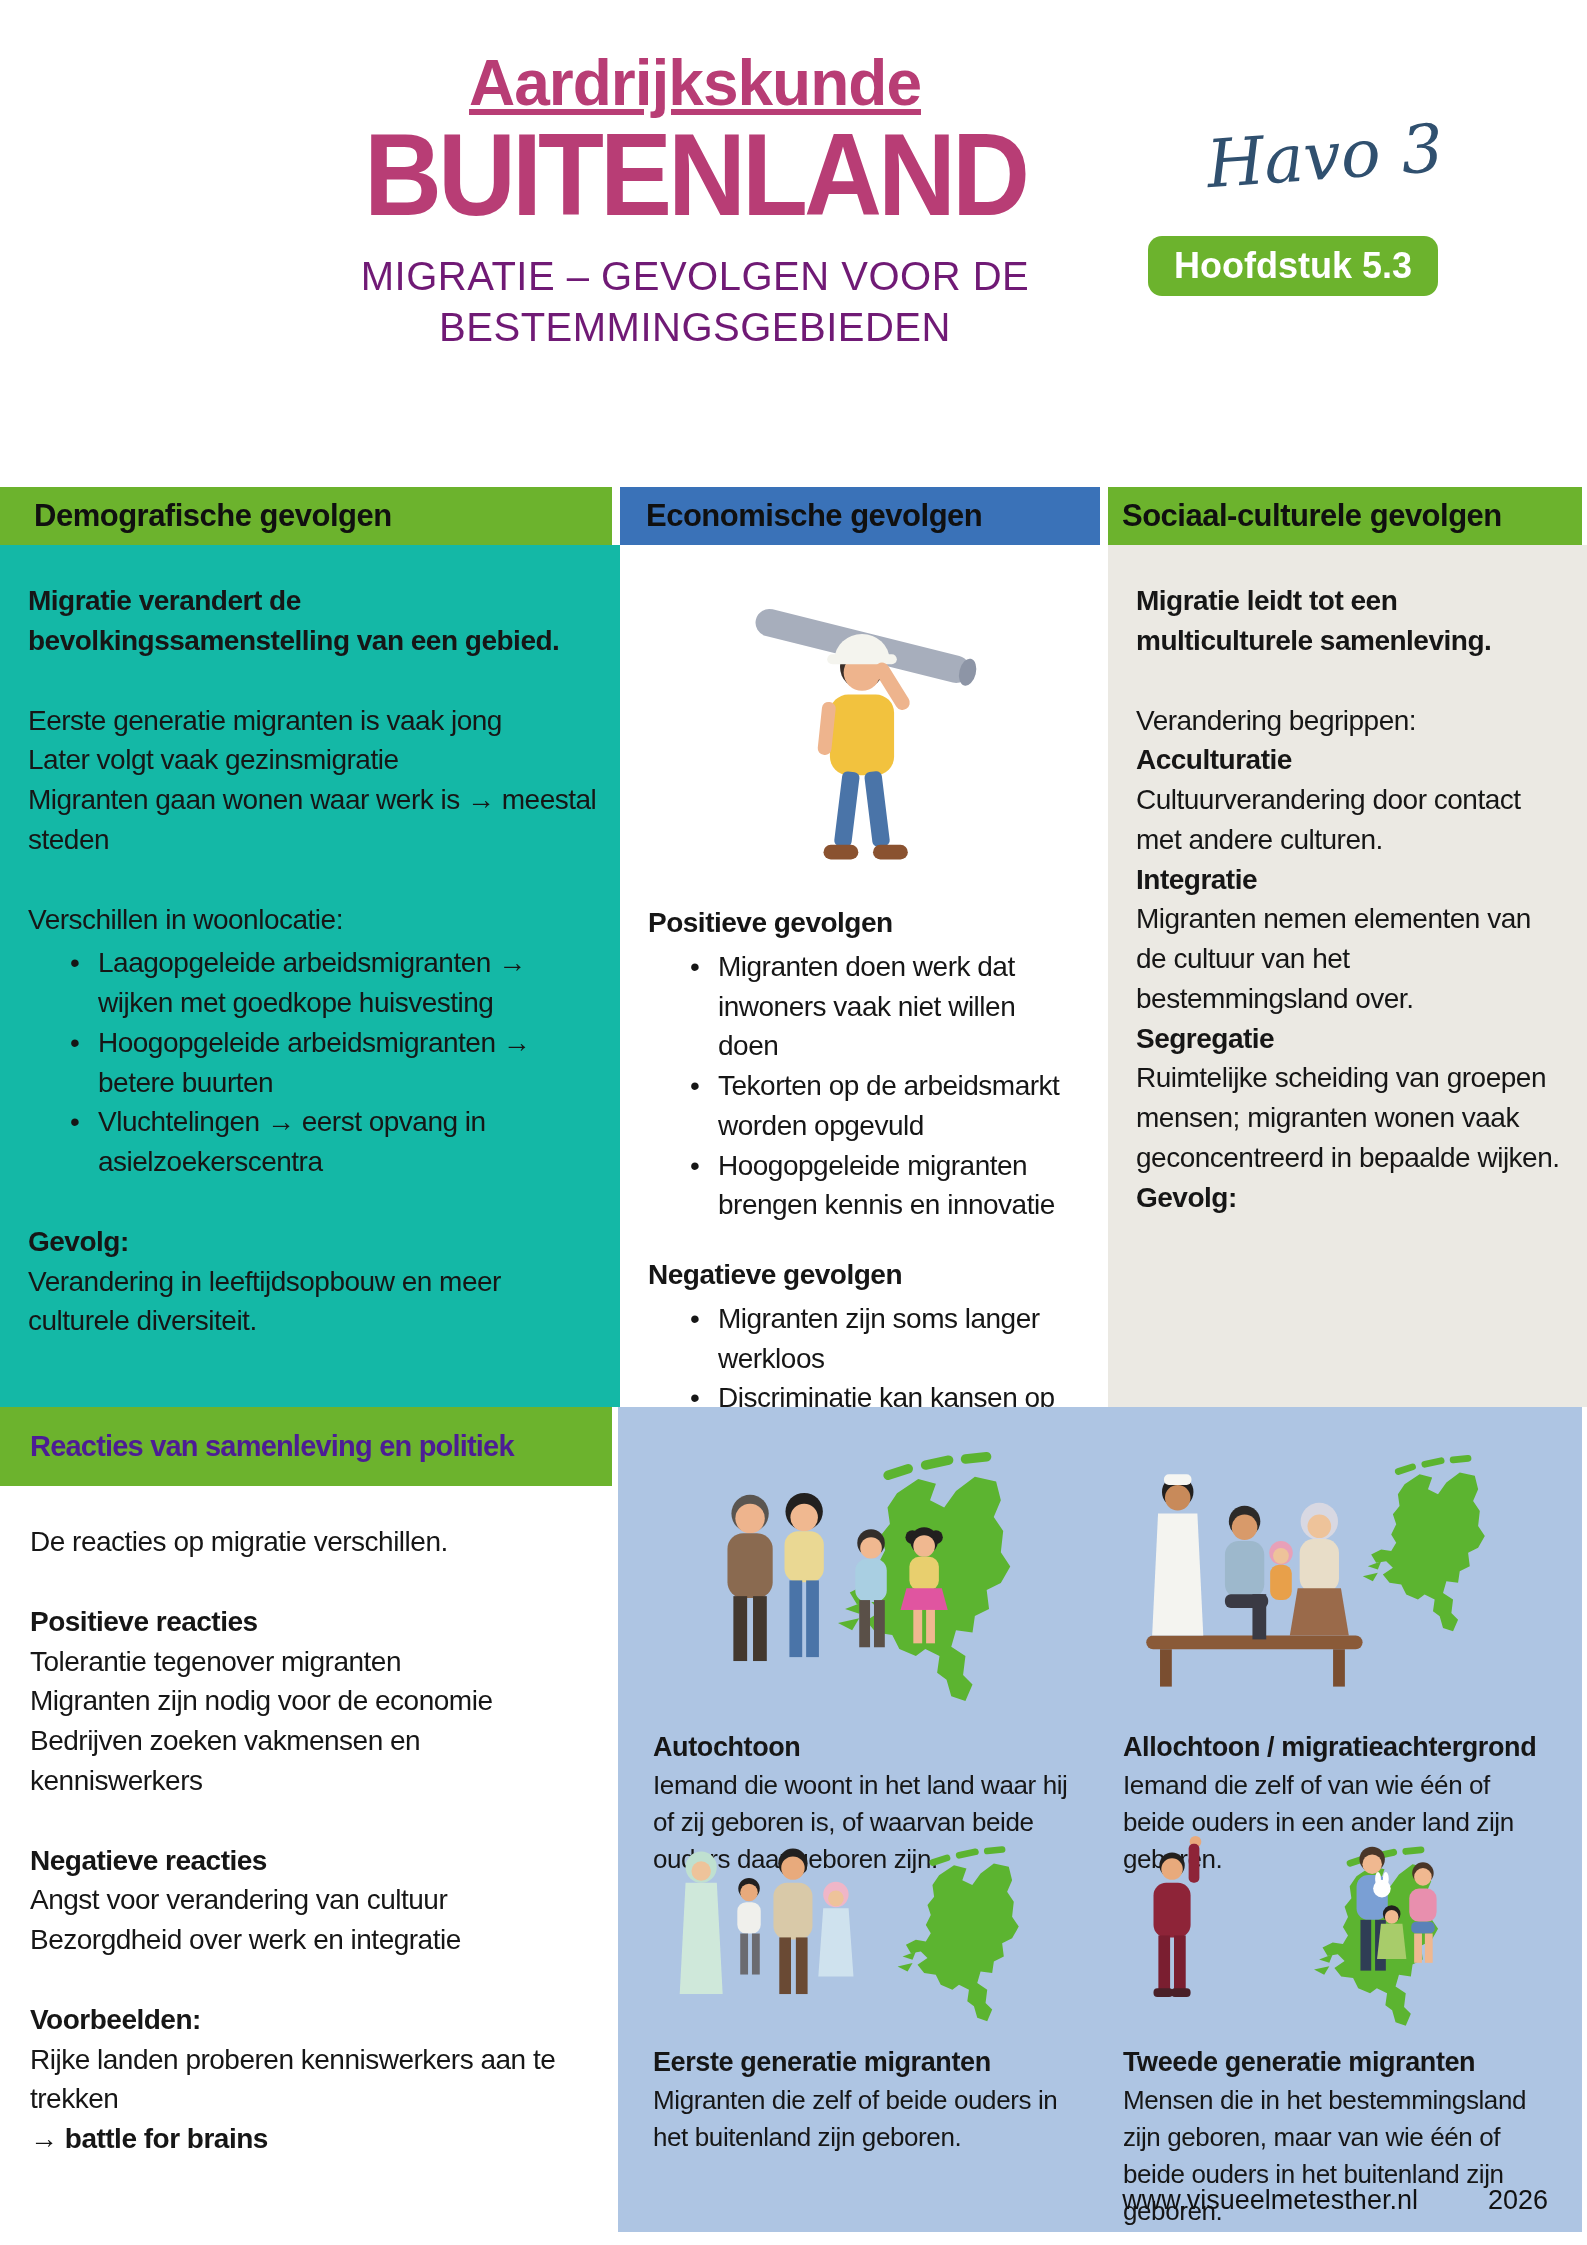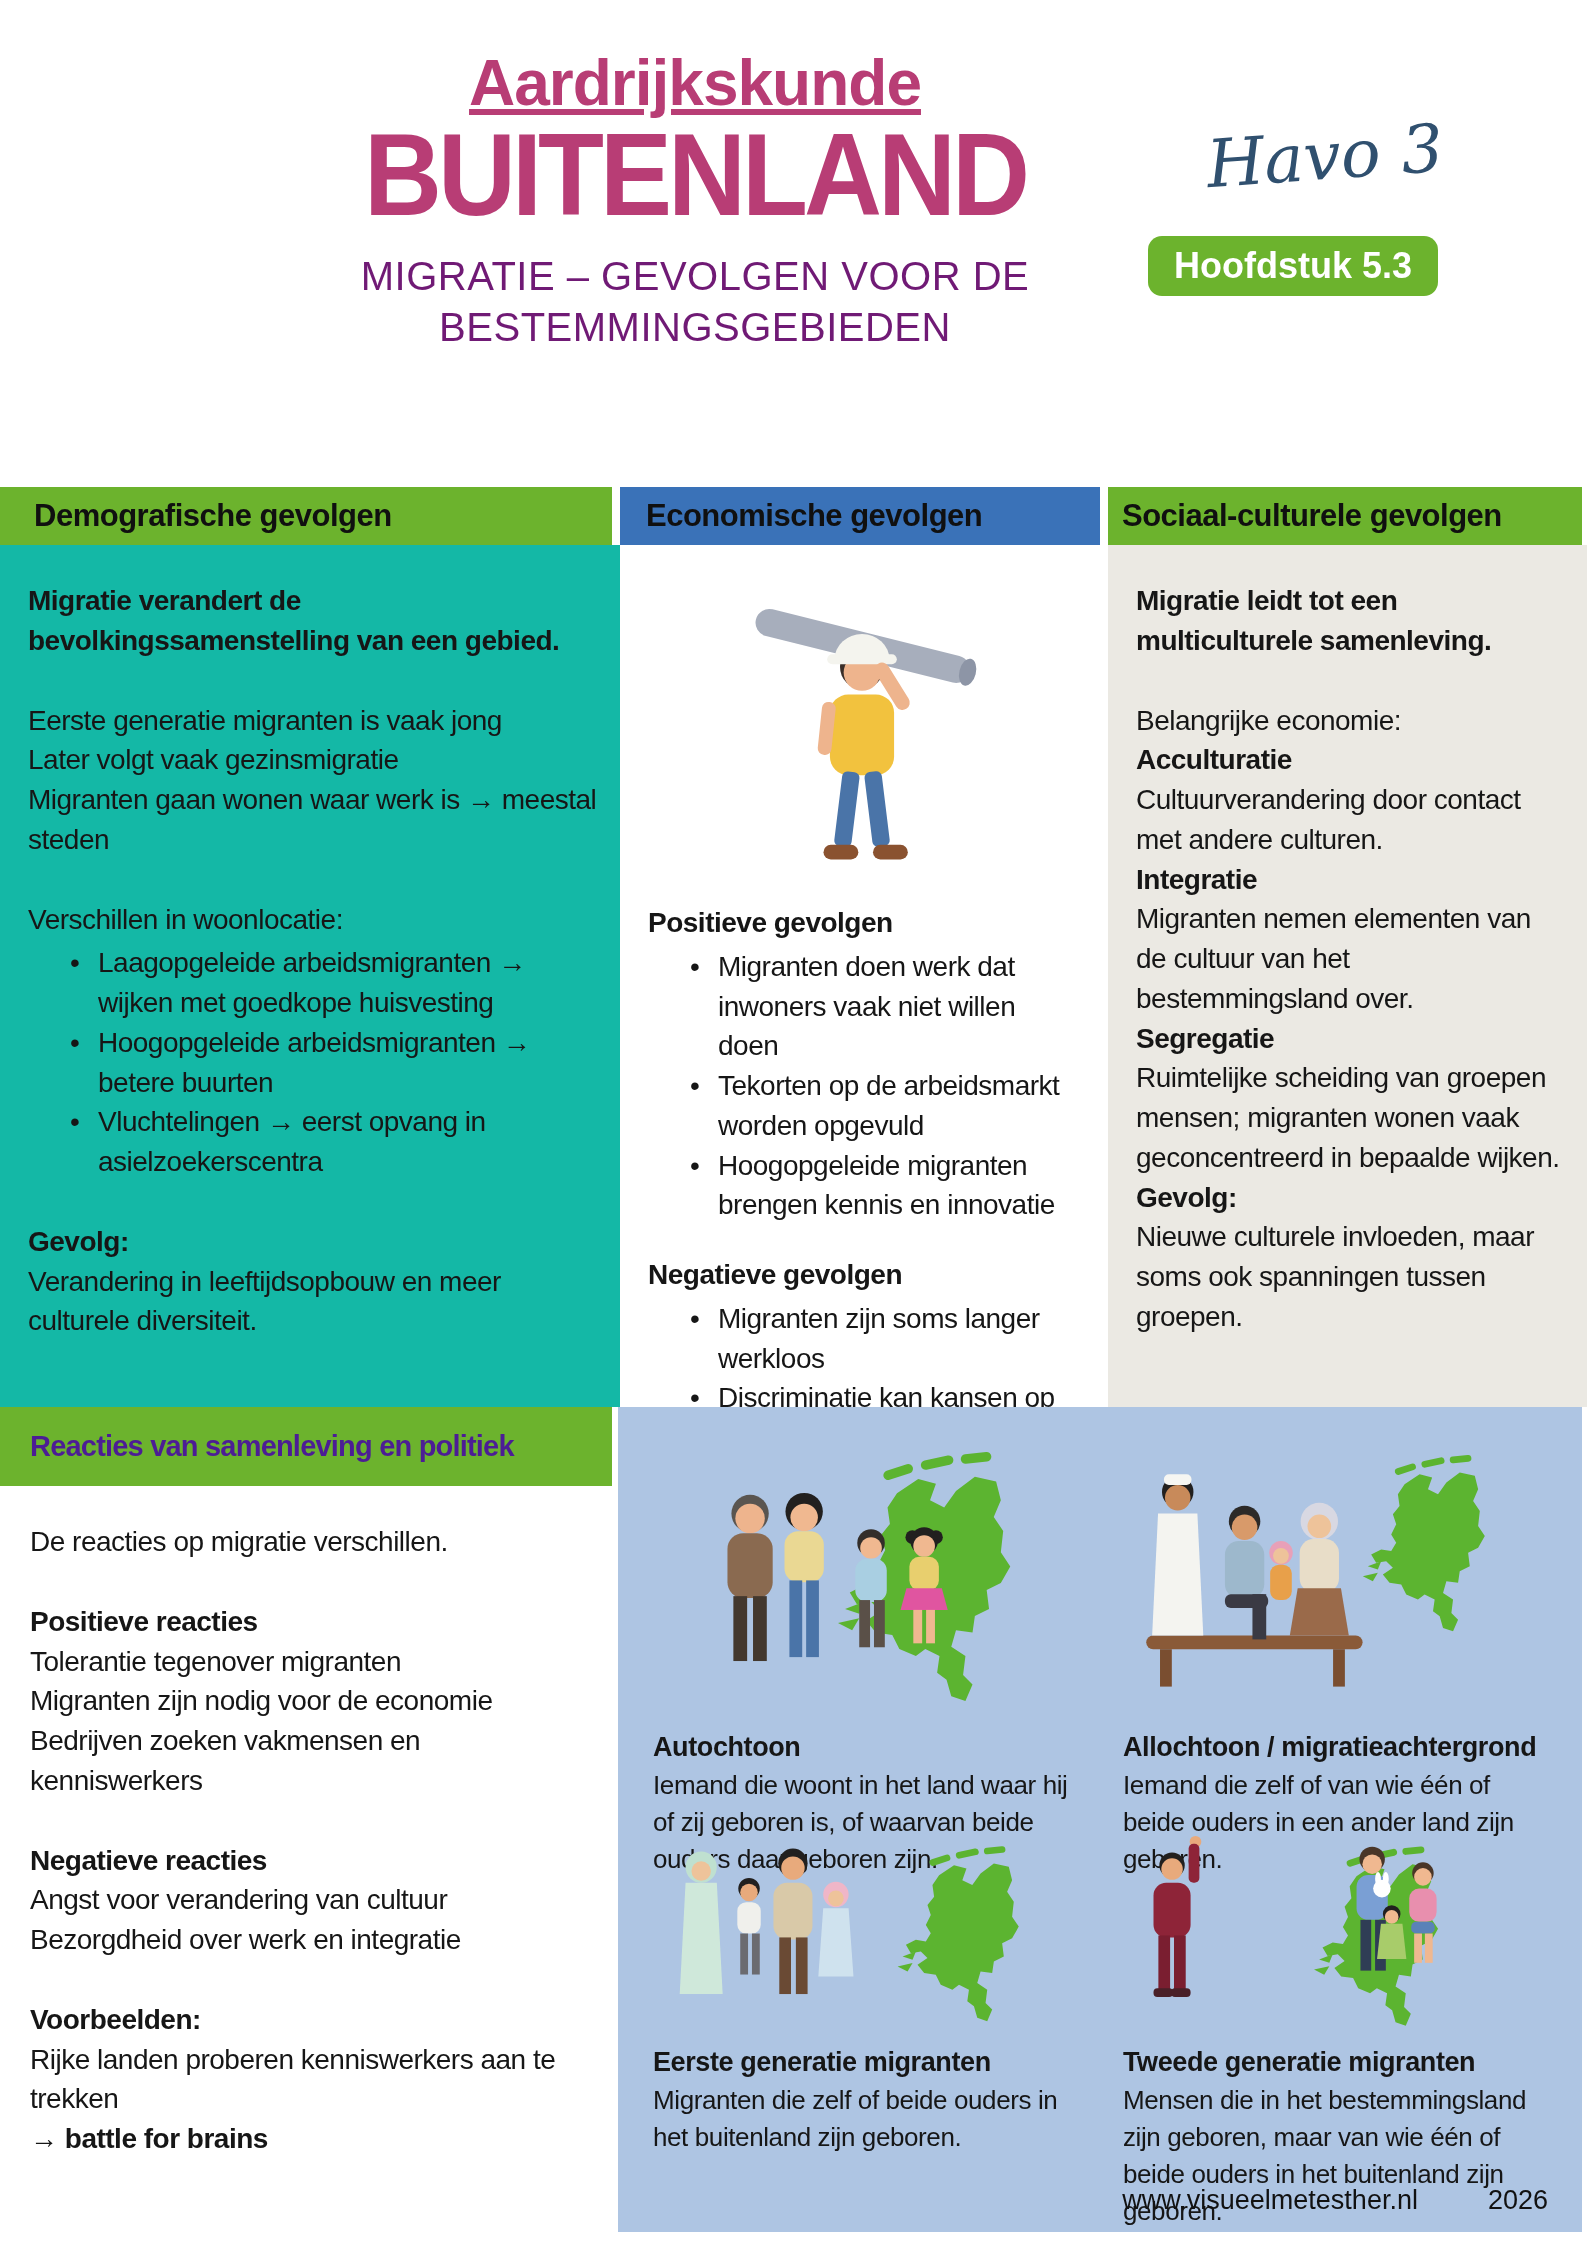--- a/index.html
+++ b/index.html
@@ -147,29 +147,28 @@
     <ul class="bullets">
       <li>Migranten zijn soms langer werkloos</li>
       <li>Discriminatie kan kansen op werk of stages verkleinen</li>
       <li>Concurrentie op laagbetaalde banen</li>
     </ul>
   </div>
 
   <div class="panel p-3">
     <p class="txt b">Migratie leidt tot een multiculturele samenleving.</p>
     <div class="sp-40"></div>
-    <p class="txt">Belangrijke economie:</p>
+    <p class="txt">Verandering begrippen:</p>
     <p class="txt b">Acculturatie</p>
     <p class="txt">Cultuurverandering door contact met andere culturen.</p>
     <p class="txt b">Integratie</p>
     <p class="txt">Migranten nemen elementen van de cultuur van het bestemmingsland over.</p>
     <p class="txt b">Segregatie</p>
     <p class="txt">Ruimtelijke scheiding van groepen mensen; migranten wonen vaak geconcentreerd in bepaalde wijken.</p>
     <p class="txt b">Gevolg:</p>
-    <p class="txt">Nieuwe culturele invloeden, maar soms ook spanningen tussen groepen.</p>
   </div>
 
   <div class="reacties-header">Reacties van samenleving en politiek</div>
   <div class="reacties-body">
     <p class="txt">De reacties op migratie verschillen.</p>
     <div class="sp-40"></div>
     <p class="txt b">Positieve reacties</p>
     <p class="txt">Tolerantie tegenover migranten</p>
     <p class="txt">Migranten zijn nodig voor de economie</p>
     <p class="txt">Bedrijven zoeken vakmensen en kenniswerkers</p>

